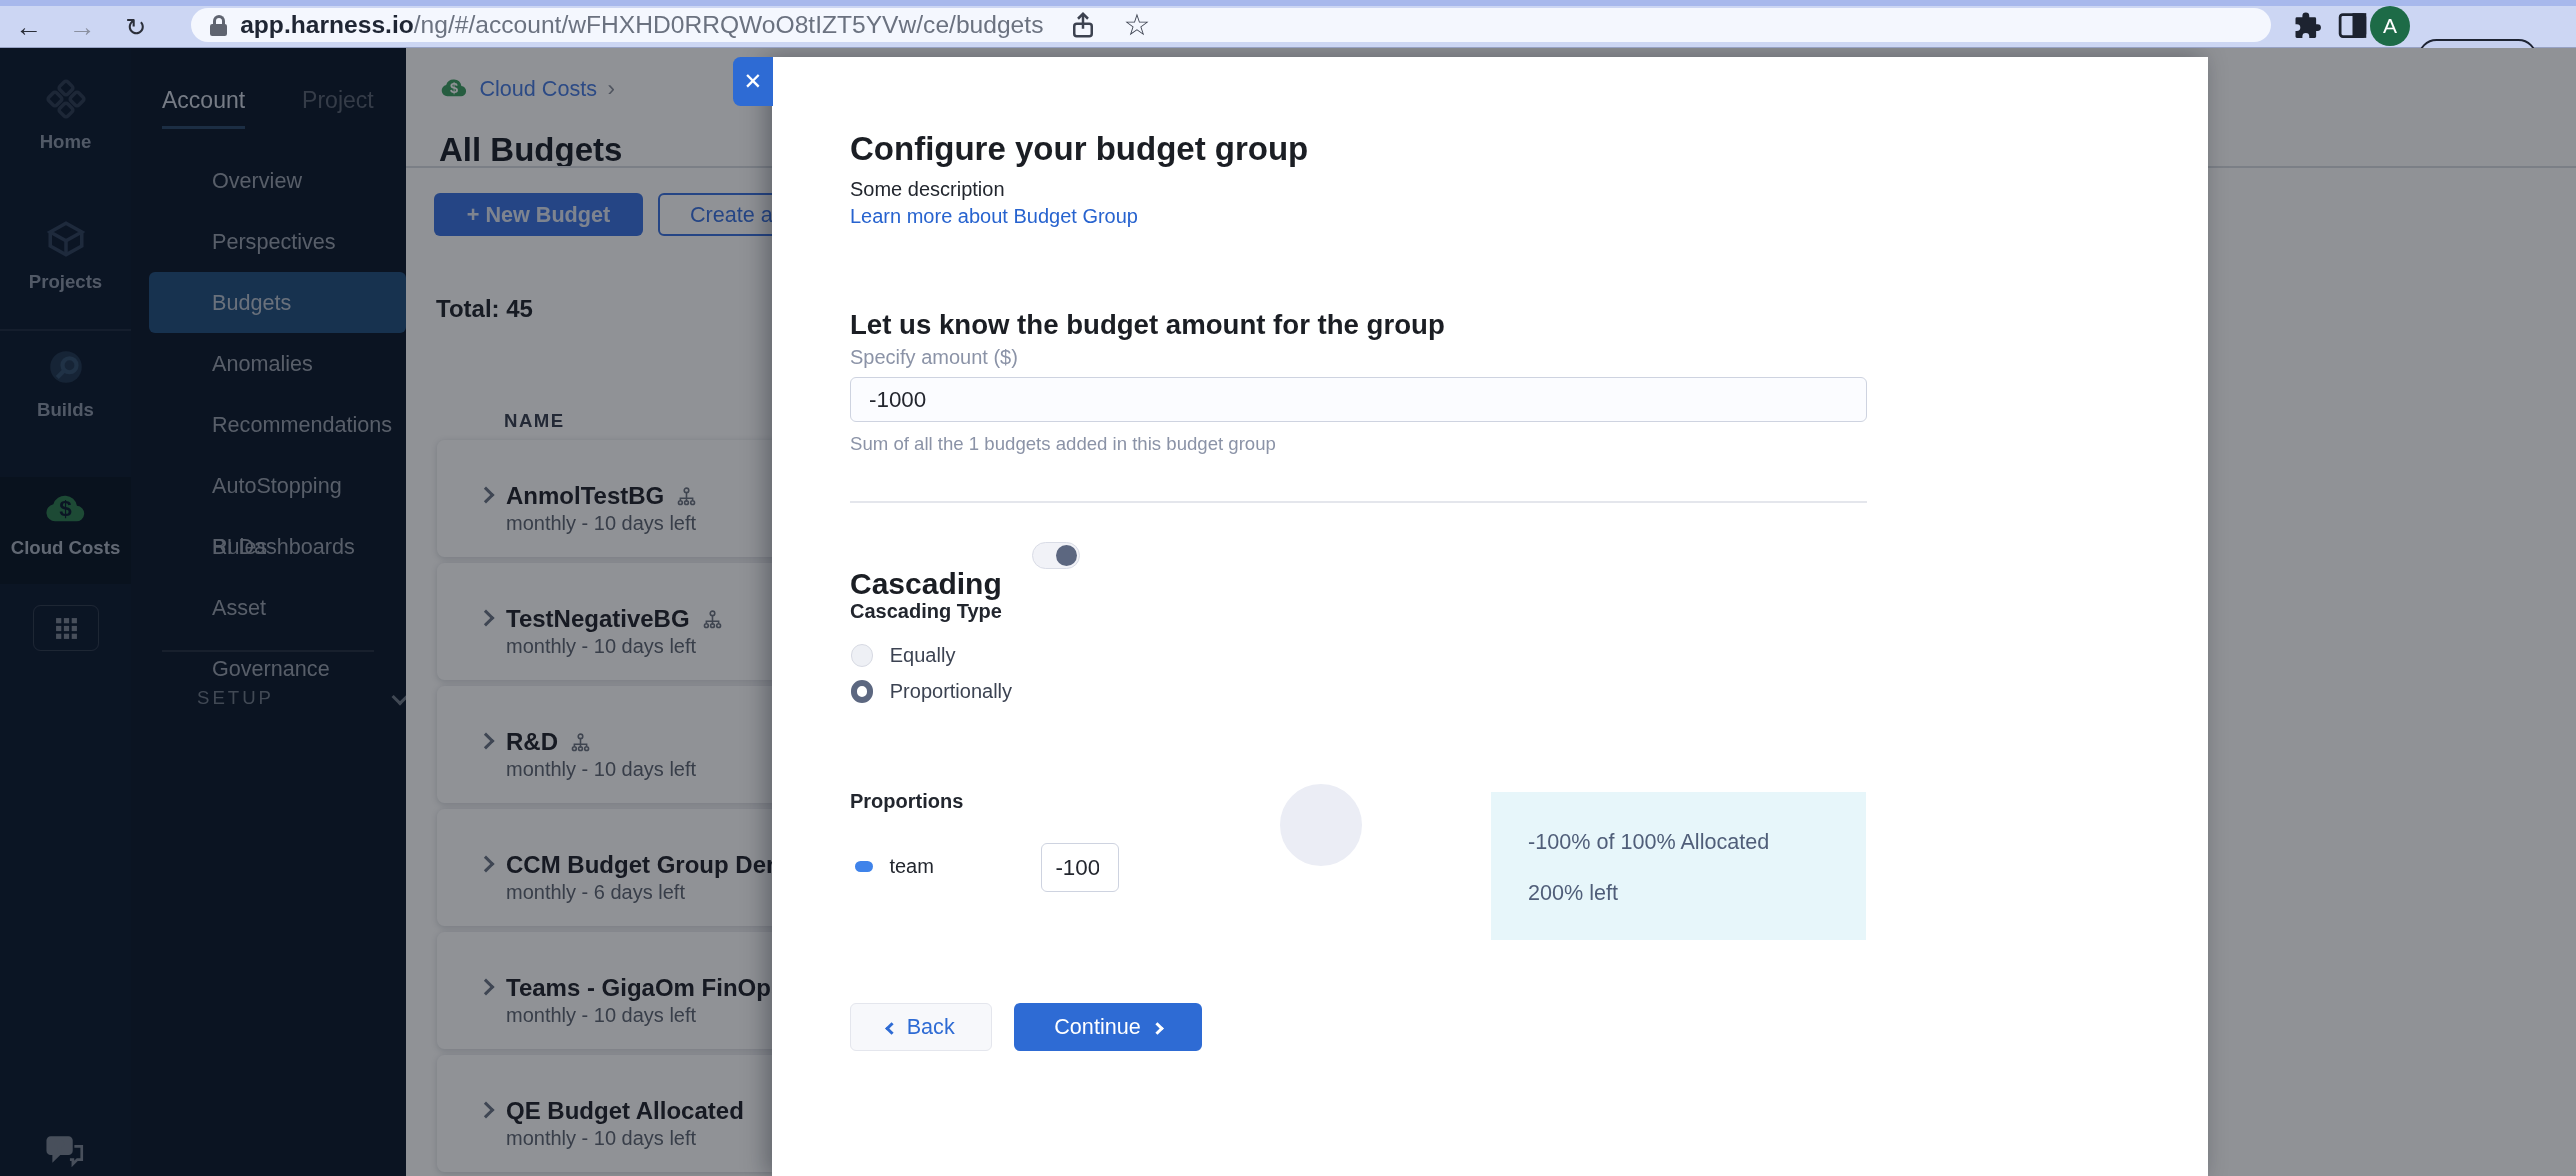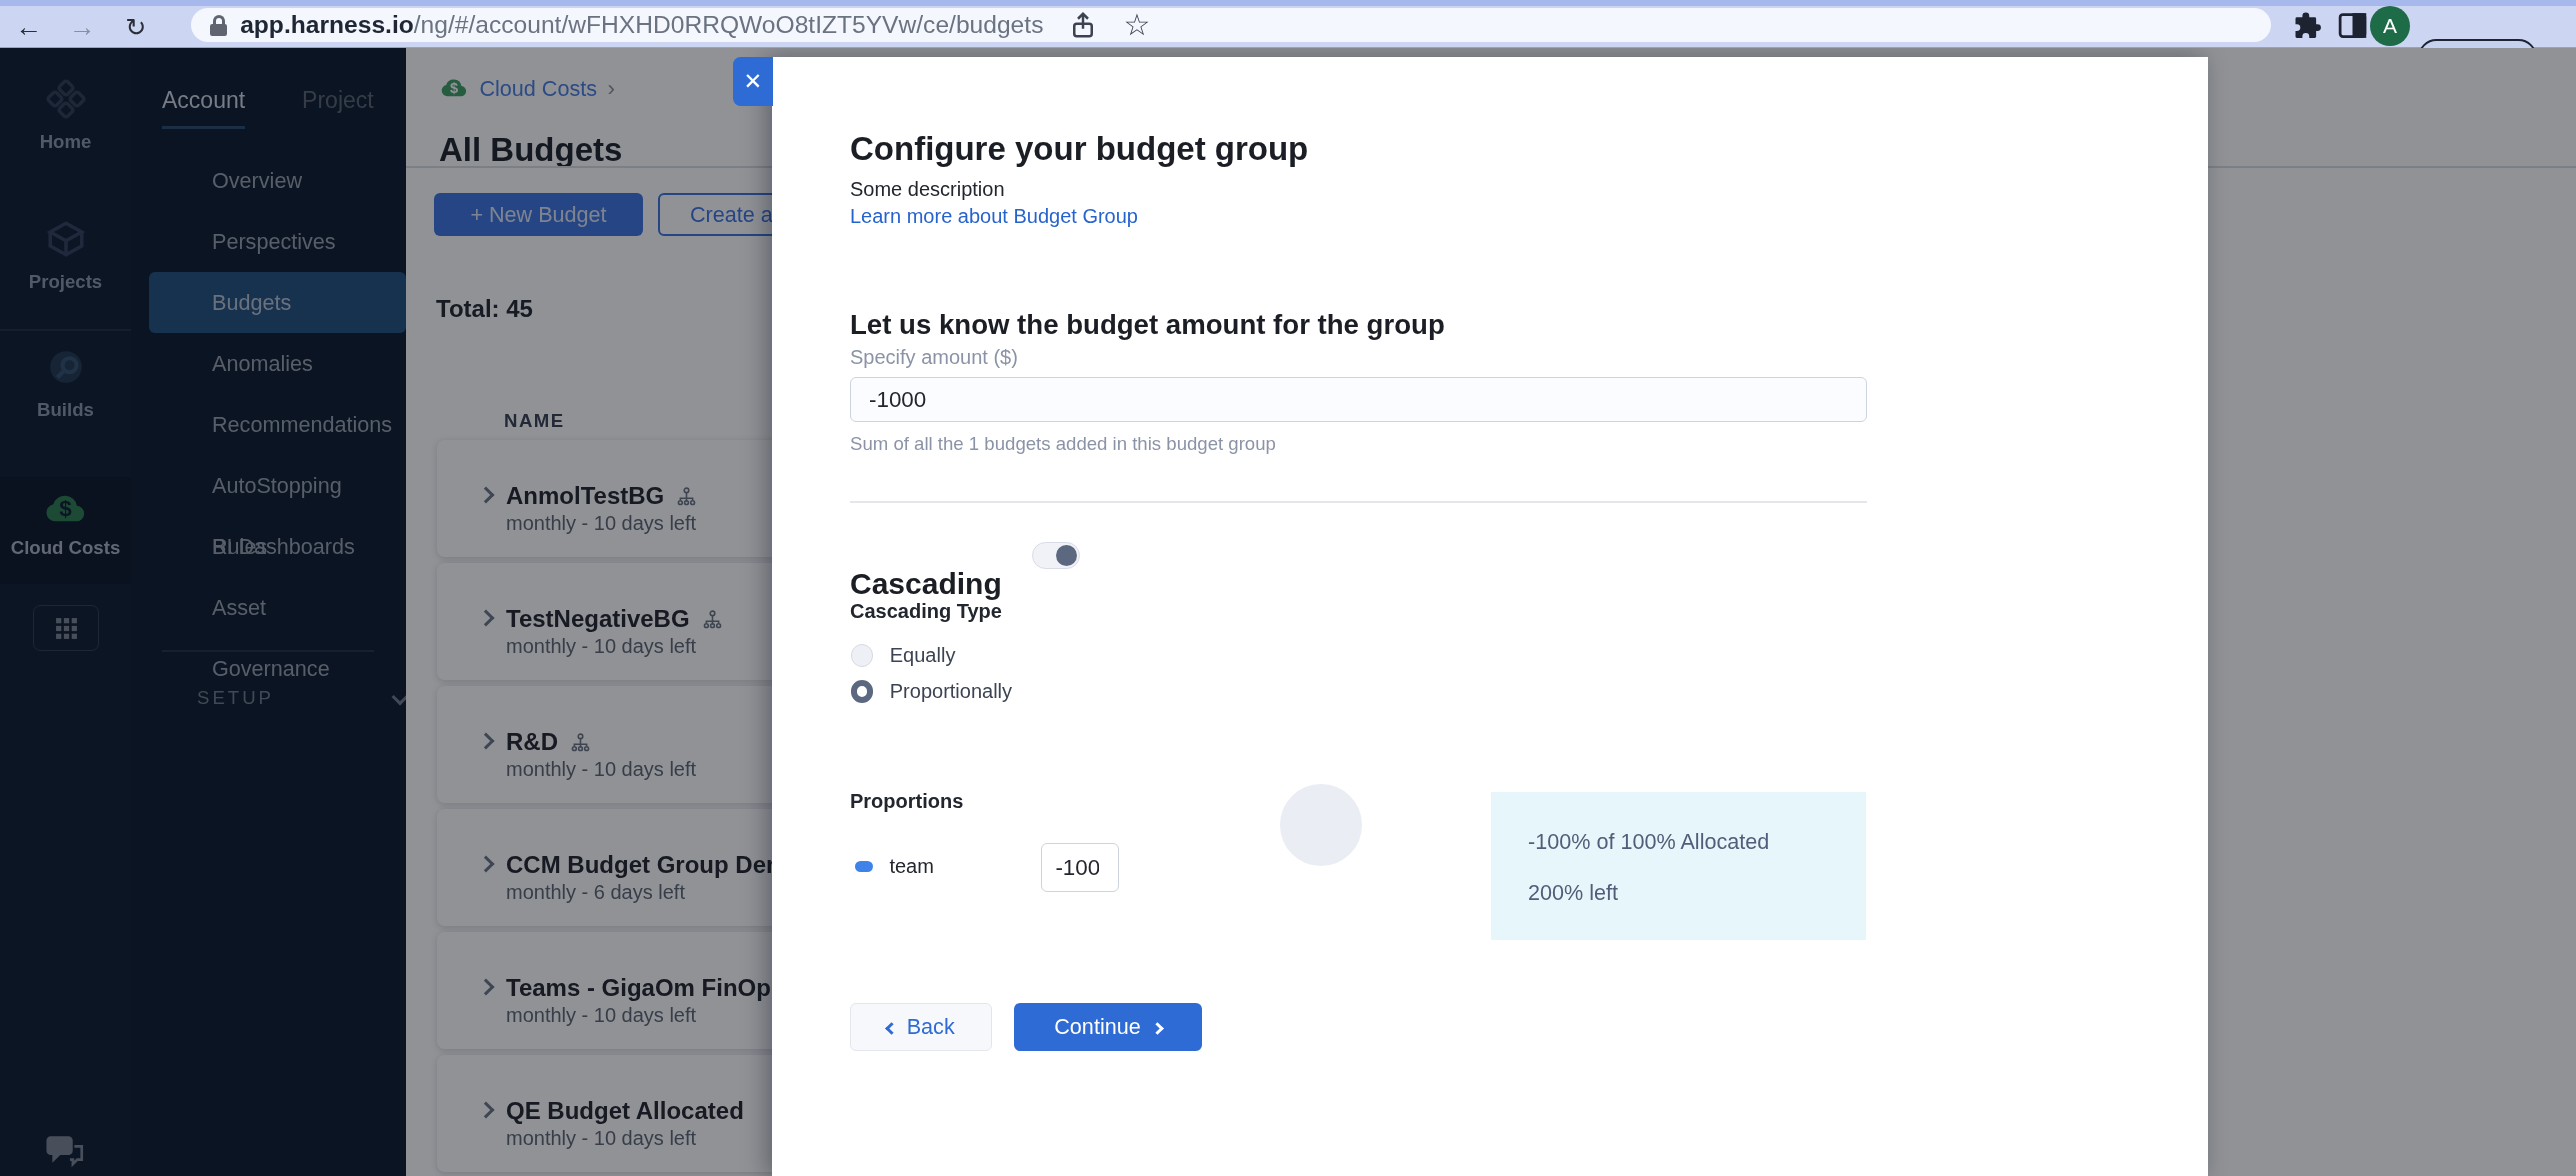--- a/index.html
+++ b/index.html
@@ -54,21 +54,21 @@
   .setup{position:absolute;left:48px;top:630px;width:209px;height:39px;font-size:18.6px;letter-spacing:3px;color:#707a88;line-height:39px;cursor:pointer;margin-left:18px;}
   .setup .chev-down{position:absolute;right:0;top:13.4px;width:12px;height:12px;border-right:3px solid #707a88;border-bottom:3px solid #707a88;transform:rotate(45deg);}
 
   
   .content{position:absolute;left:406px;top:0;width:2170px;height:100%;background:#fff;}
   .crumb{position:absolute;left:33px;top:28px;display:flex;align-items:center;gap:10.4px;}
   .crumb .txt{font-size:21.6px;color:var(--link-content);cursor:pointer;}
   .crumb .sep{font-size:22.4px;color:#8a909c;}
   .page-title{position:absolute;left:33px;top:61px;font-size:33px;font-weight:bold;color:#1d212a;}
   .content-divider{position:absolute;left:0;top:118px;width:100%;height:1.5px;background:#d9dce2;}
-  .btn-new{position:absolute;left:28px;top:145px;width:209px;height:43px;background:var(--accent-content);color:#dfe5f2;font-size:21.6px;border:none;border-radius:6px;cursor:pointer;}
+  .btn-new{position:absolute;left:28px;top:145px;width:209px;height:43px;background:var(--accent-content);color:#dfe5f2;font-size:21.6px;border:none;border-radius:6px;cursor:pointer;font-weight:bold;}
   .btn-create{position:absolute;left:252px;top:145px;width:268px;height:43px;background:#fff;color:var(--accent-content);font-size:21.6px;border:2.2px solid var(--accent-content);border-radius:6px;text-align:left;padding-left:30px;cursor:pointer;}
   .total{position:absolute;left:30px;top:247px;font-size:24px;font-weight:bold;color:#23272f;}
   .name-hdr{position:absolute;left:98px;top:362px;font-size:18.6px;font-weight:bold;letter-spacing:1.5px;color:#394150;}
   .rows{position:absolute;left:31px;top:392px;width:1044px;}
   .brow{position:relative;height:117px;margin-bottom:6px;background:#fff;border-radius:7.5px;box-shadow:0 1.5px 6px rgba(30,40,60,0.18);cursor:pointer;}
   .brow .chev{position:absolute;left:43px;top:49px;width:12px;height:12px;border-right:3.7px solid #6c7586;border-bottom:3.7px solid #6c7586;transform:rotate(-45deg);}
   .brow .nm{position:absolute;left:69px;top:42px;font-size:24px;font-weight:600;color:#23262e;white-space:nowrap;}
   .brow .hier{display:none;vertical-align:-3px;margin-left:12px;}
   .brow .hier.show{display:inline-block;}
   .brow .per{position:absolute;left:69px;top:72px;font-size:20px;color:#5f6673;}

